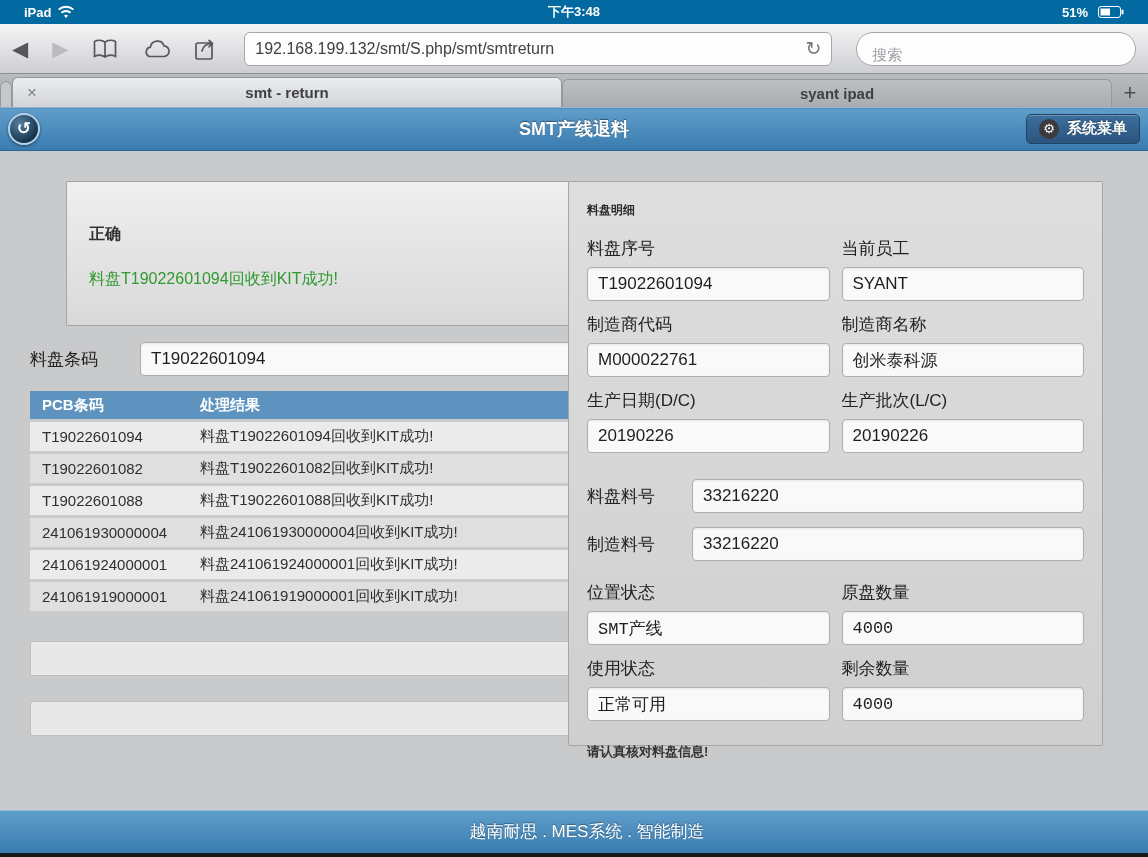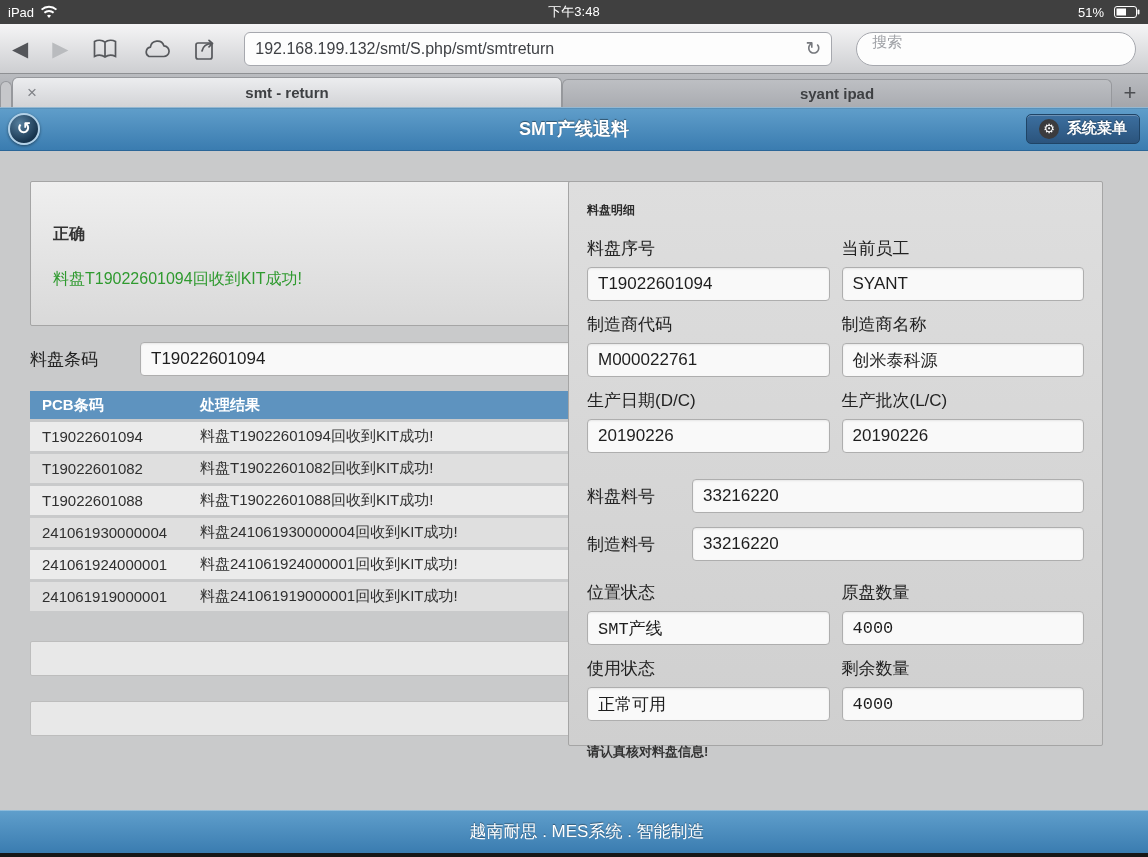--- a/index.html
+++ b/index.html
@@ -3,23 +3,23 @@
 <meta charset="utf-8">
 <style>
   * { margin:0; padding:0; box-sizing:border-box; }
   html,body { width:1148px; height:857px; }
   body {
     font-family:"Liberation Sans","DejaVu Sans",sans-serif;
     background:#c9cacb; overflow:hidden; position:relative;
   }
   
   .statusbar {
-    height:24px; background:#404040; color:#fff;
-    display:flex; align-items:center; padding:0 8px;
-    font-size:13px; font-weight:normal; position:relative;
+    height:24px; background:#0369a1; color:#fff;
+    display:flex; align-items:center; padding:0 24px;
+    font-size:13px; font-weight:bold; position:relative;
   }
   .sb-left { display:flex; align-items:center; gap:6px; }
   .sb-time { position:absolute; left:0; right:0; text-align:center; }
   .sb-right { margin-left:auto; display:flex; align-items:center; gap:10px; }
   
   .toolbar {
     height:50px; background:linear-gradient(#f5f5f6,#cdced1);
     border-bottom:1px solid #8e9093;
     display:flex; align-items:center; padding:0 12px; gap:24px;
   }
@@ -29,21 +29,21 @@
   .urlbar {
     width:588px; height:34px; background:#fdfdfd;
     border:1px solid #a6a8ae; border-radius:6px;
     display:flex; align-items:center; padding:8px 10px;
     font-size:16px; color:#3f4145;
   }
   .urlbar .refresh { margin-left:auto; font-size:19px; color:#76787d; }
   .searchbar {
     flex:1; height:34px; background:#fdfdfd;
     border:1px solid #a6a8ae; border-radius:17px;
-    display:flex; align-items:flex-start; padding:0 15px;
+    display:flex; align-items:flex-end; padding:0 15px;
     font-size:15px; color:#9ea0a5;
   }
   
   .tabbar {
     height:33px; background:linear-gradient(#babcc0,#a4a6ab);
     display:flex; align-items:flex-end; padding:0; 
   }
   .tab-stub {
     width:12px; height:26px; background:#c6c7ca;
     border:1px solid #96989c; border-bottom:none;
@@ -103,20 +103,21 @@
   .right-panel {
     position:absolute; left:568px; top:30px; width:535px; height:565px;
     background:linear-gradient(#dedede,#cfcfcf);
     border:1px solid #a5a5a5; border-radius:2px;
     padding:20px 18px 0 18px;
   }
   .status-box {
     height:145px; background:linear-gradient(#efefef,#d9d9d9);
     border:1px solid #a5a5a5; border-radius:2px;
     padding:42px 20px 0 22px;
+    margin-left:36px;
   }
   .status-title { font-size:16px; font-weight:bold; color:#333; margin-bottom:24px; }
   .status-msg { font-size:16px; color:#2f9a2f; }
   .barcode-row { display:flex; align-items:center; margin-top:16px; }
   .barcode-row .lbl { width:110px; font-size:17px; color:#222; }
   .field {
     height:34px; background:#f9f9f9; border:1px solid #aeaeae; border-radius:4px;
     display:flex; align-items:center; padding:0 10px;
     font-size:17px; color:#1e1e1e;
     box-shadow:inset 0 1px 2px rgba(0,0,0,.08);

